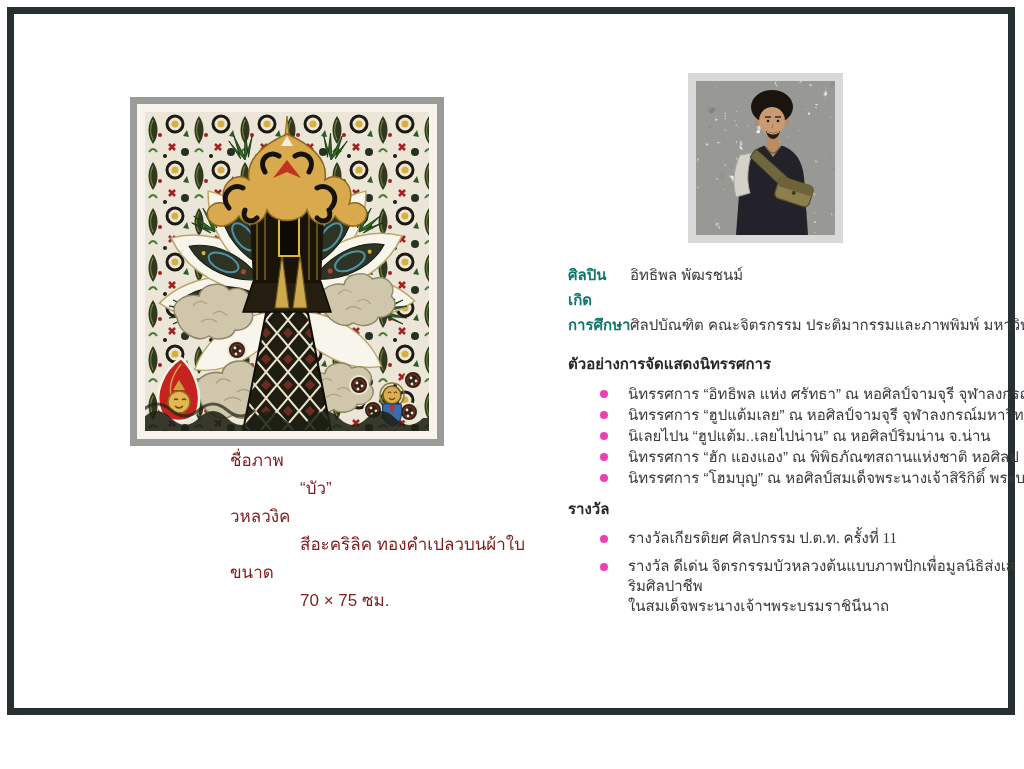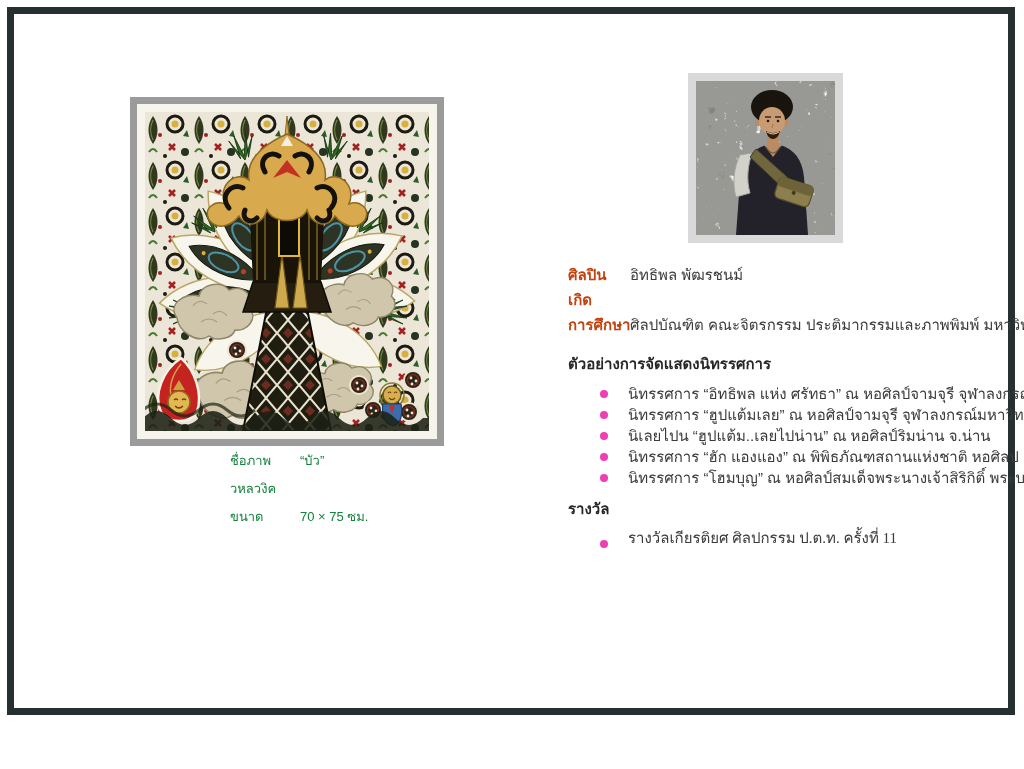--- a/index.html
+++ b/index.html
@@ -6,42 +6,42 @@
   #canvas{position:relative;width:1024px;height:769px;background:#ffffff;overflow:hidden;
           font-family:"Liberation Sans","DejaVu Sans",sans-serif;color:#3b3b3b;}
   .page-frame{position:absolute;left:7px;top:7px;width:1008px;height:708px;
               border:7px solid #273030;box-sizing:border-box;background:#ffffff;}
 
   
   .matte{position:absolute;left:130px;top:97px;width:314px;height:349px;background:#9b9b9b;}
   .matte-inner{position:absolute;left:7px;top:7px;width:300px;height:335px;background:#f6f4ec;}
   .painting{position:absolute;left:8px;top:8px;width:284px;height:319px;display:block;}
 
-  .caption{position:absolute;left:230px;top:447px;font-size:13px;line-height:28px;color:#15803d;}
+  .caption{position:absolute;left:230px;top:447px;font-size:17px;line-height:28px;color:#7f1d1d;}
   .cap-row{display:flex;}
   .cap-label{flex:none;width:70px;}
-  .cap-value{white-space:nowrap;}
+  .cap-value{white-space:nowrap;margin-top:28px;}
 
   
   .photo-frame{position:absolute;left:688px;top:73px;width:155px;height:170px;background:#d9d9d9;}
   .photo{position:absolute;left:8px;top:8px;width:139px;height:154px;display:block;background:#92928e;}
 
   
   .info{position:absolute;left:568px;top:262px;font-size:15px;line-height:25px;}
   .info-row{display:flex;white-space:nowrap;}
-  .info-label{flex:none;width:62px;font-weight:bold;color:#c2410c;}
+  .info-label{flex:none;width:62px;font-weight:bold;color:#0f766e;}
 
   .section{position:absolute;left:568px;font-size:15px;}
   .section-title{font-weight:bold;color:#262626;margin:0 0 7px 0;}
   #exhibitions{top:352px;}
   #awards{top:497px;font-family:Liberation Serif, serif;}
   .blist{margin:0;padding:0 0 0 32px;list-style:none;}
   .li-row{display:flex;align-items:flex-start;}
   #exhibitions .li-row{line-height:21px;}
-  #awards .li-row{line-height:20px;margin-bottom:8px;align-items:flex-end;}
+  #awards .li-row{line-height:20px;margin-bottom:8px;}
   .bullet{flex:none;width:8px;height:8px;border-radius:50%;background:#ee3eb3;margin:7px 20px 0 0;}
   .li-text{white-space:nowrap;}
   .li-text.wrap{white-space:pre-line;}
 </style>
 </head>
 <body>
 
 <div id="canvas">
   <div class="page-frame"></div>
 
@@ -177,20 +177,21 @@
     </div>
   </div>
 
   <div class="caption">
     <div class="cap-row">
       <span class="cap-label">ชื่อภาพ</span>
       <span class="cap-value">“บัว”</span>
     </div>
     <div class="cap-row">
       <span class="cap-label">วหลวงิค</span>
+      <span class="cap-value">สีอะคริลิค ทองคำเปลวบนผ้าใบ</span>
     </div>
     <div class="cap-row">
       <span class="cap-label">ขนาด</span>
       <span class="cap-value">70 × 75 ซม.</span>
     </div>
   </div>
 
   <div class="photo-frame">
     <svg class="photo" viewBox="0 0 139 154" xmlns="http://www.w3.org/2000/svg">
       <defs>
@@ -274,15 +275,20 @@
     </ul>
   </div>
 
   <div class="section" id="awards">
     <div class="section-title">รางวัล</div>
     <ul class="blist">
       <li class="li-row">
         <span class="bullet"></span>
         <span class="li-text wrap">รางวัลเกียรติยศ ศิลปกรรม ป.ต.ท. ครั้งที่ 11</span>
       </li>
+      <li class="li-row">
+        <span class="bullet"></span>
+        <span class="li-text wrap">รางวัล ดีเด่น จิตรกรรมบัวหลวงต้นแบบภาพปักเพื่อมูลนิธิส่งเสริมศิลปาชีพ
+ในสมเด็จพระนางเจ้าฯพระบรมราชินีนาถ</span>
+      </li>
     </ul>
   </div>
 </div>
 
 </body></html>

